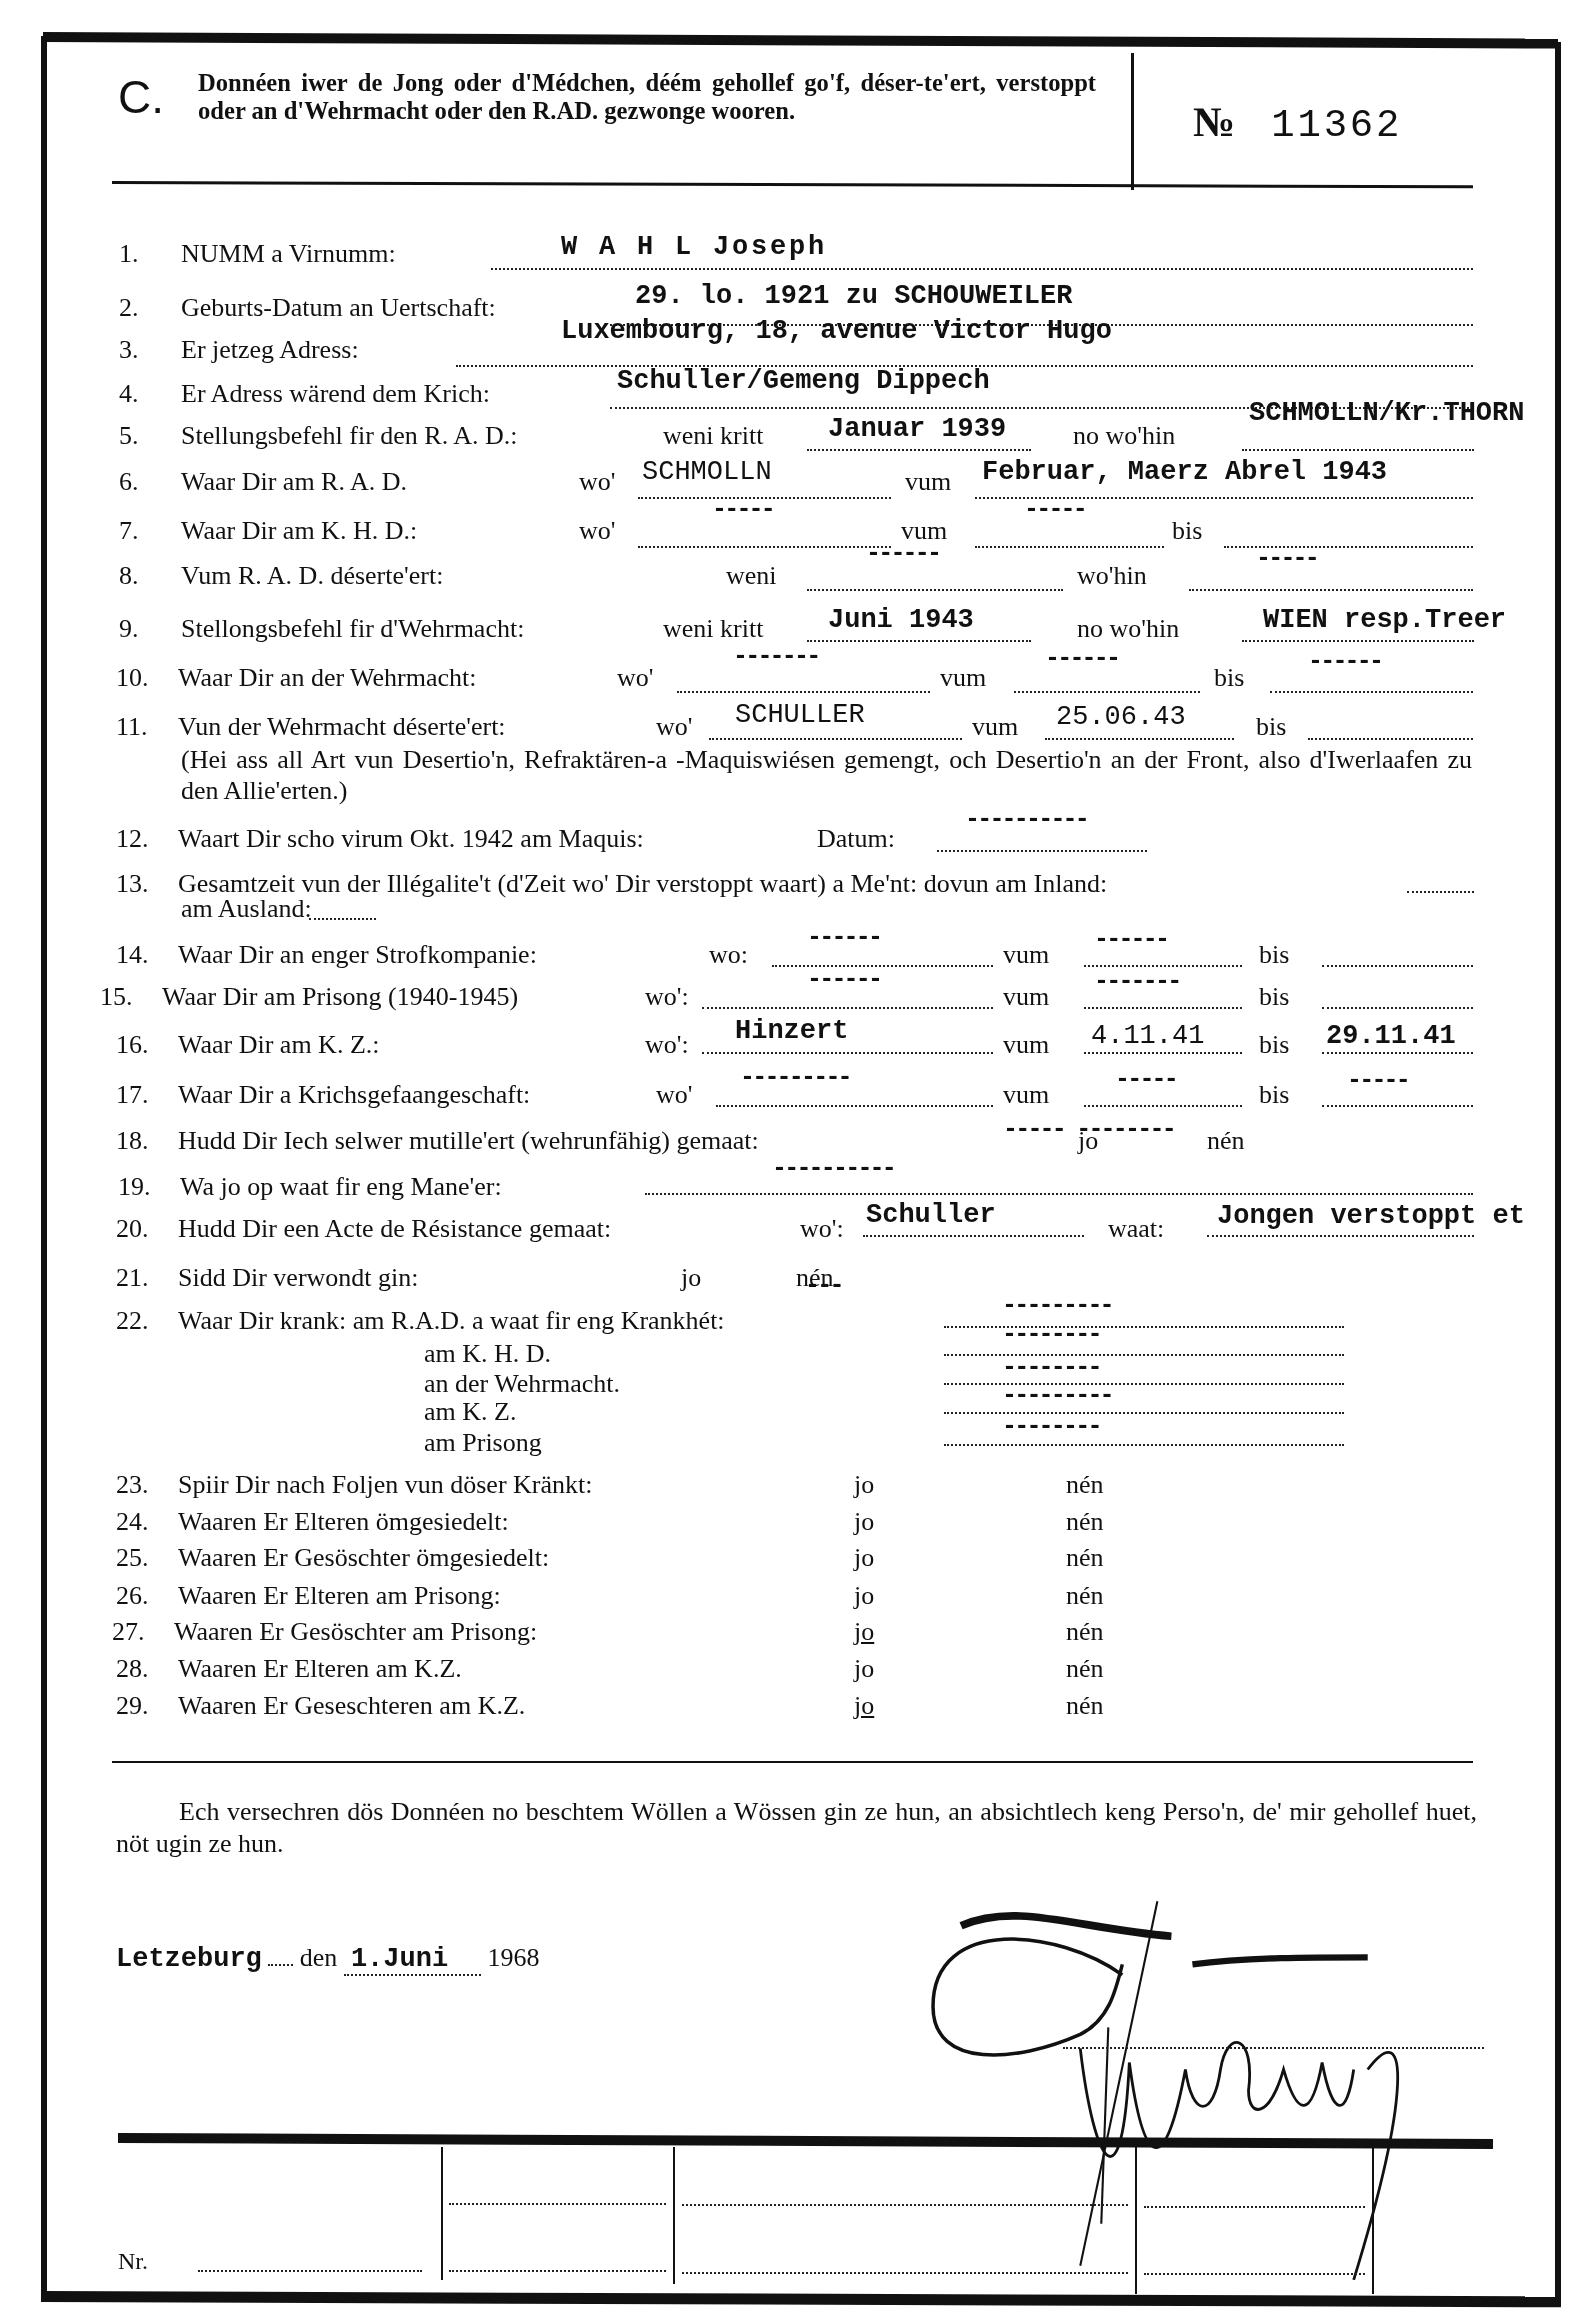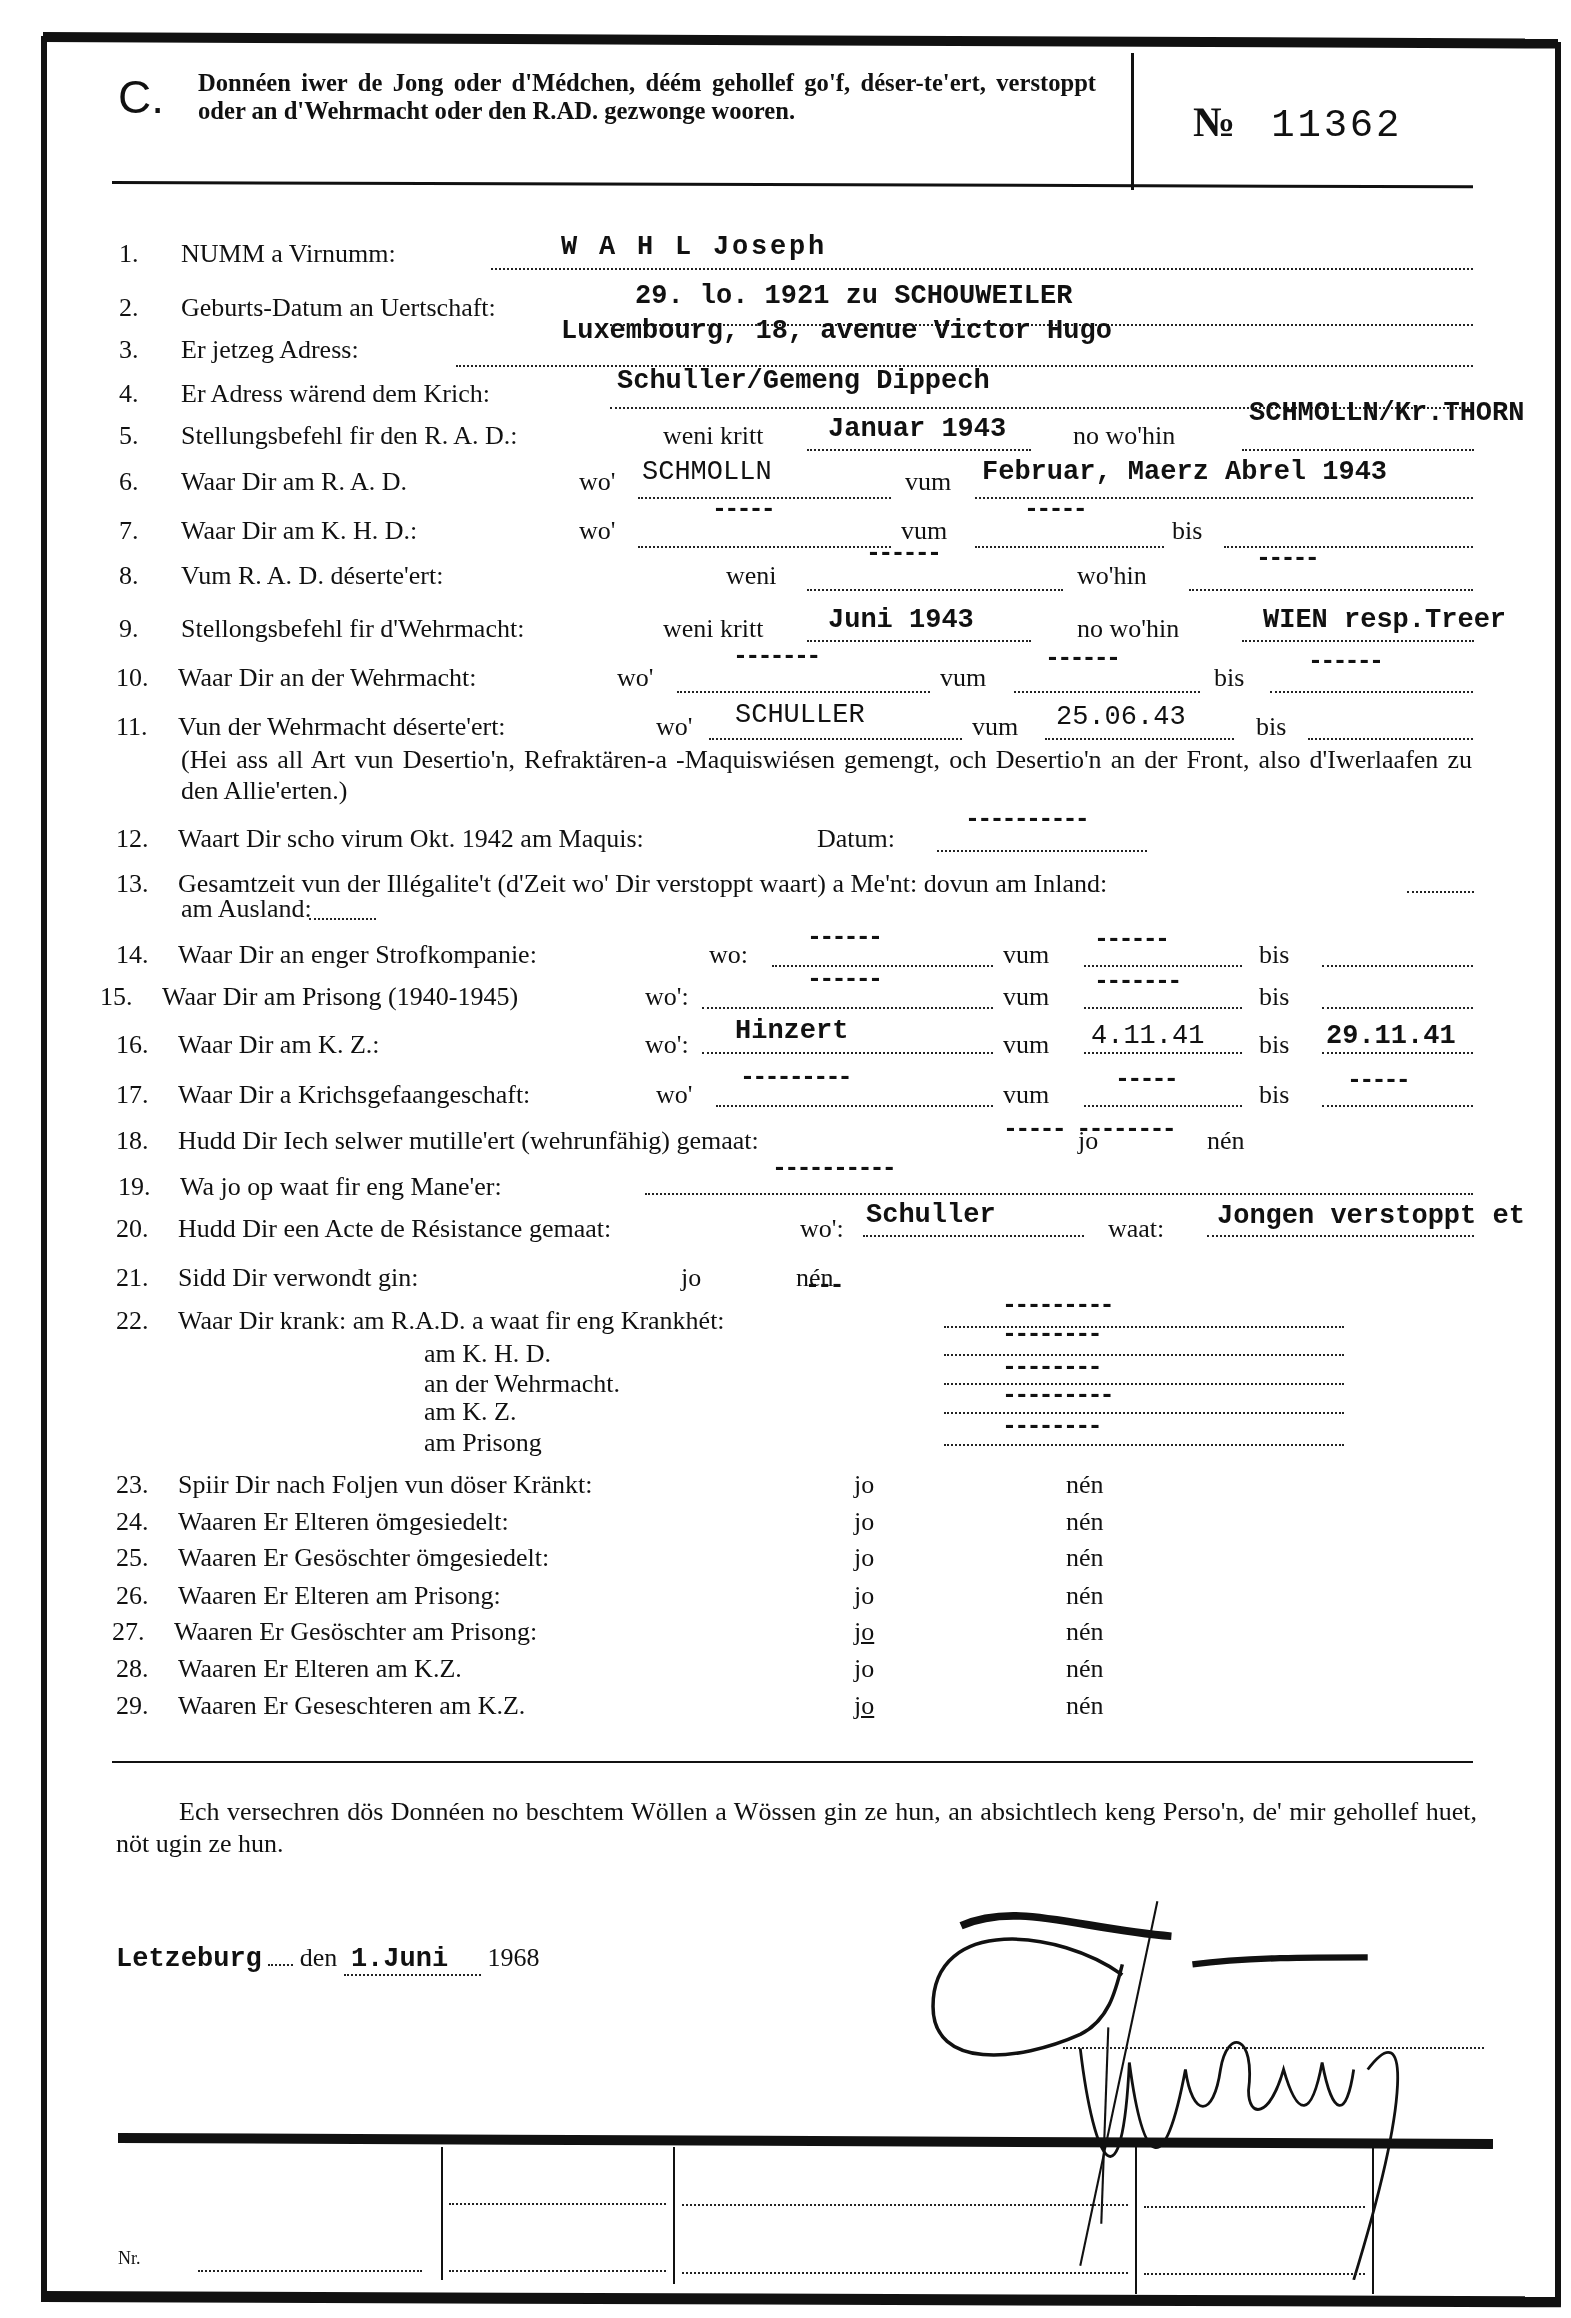--- a/index.html
+++ b/index.html
@@ -26,21 +26,21 @@
 
   .sep { position:absolute; left:112px; top:1761px; width:1361px; height:2.1px; background:#111; }
   .decl { position:absolute; left:116px; top:1796px; width:1361px; font-size:26px; line-height:32px; text-align:justify; text-indent:63px; }
   .place { position:absolute; left:116px; top:1943px; font-size:26px; white-space:nowrap; }
   .place .tw, .place .tw2 { font-family:"Liberation Mono",monospace; font-weight:bold; font-size:27px; }
   .sig { position:absolute; left:919px; top:1887px; width:631px; height:393px; }
 
   .tbl-top { position:absolute; left:118px; top:2133px; width:1375px; height:9.8px; background:#111; transform:rotate(0.25deg); transform-origin:left; }
   .vl { position:absolute; width:2.1px; background:#111; }
   .tbl-dot { position:absolute; border-bottom:2.1px dotted #222; }
-  .nr { position:absolute; left:118px; top:2263px; font-size:18px; }
+  .nr { position:absolute; left:118px; top:2263px; font-size:24px; }
 </style>
 </head>
 <body>
 
 <div class="bt"></div>
 <div class="bl"></div>
 <div class="br"></div>
 <div class="bb"></div>
 
 <div class="hdr-c">C.</div>
@@ -73,21 +73,21 @@
   <span class="num-lbl">4.</span><span>Er Adress wärend dem Krich:</span>
 </div>
 <div class="fld" style="left:610px;top:407px;width:863px"></div>
 <div class="tw" style="left:617px;top:366px">Schuller/Gemeng Dippech</div>
 
 <div class="row" style="top:421px">
   <span class="num-lbl">5.</span><span>Stellungsbefehl fir den R. A. D.:</span>
 </div>
 <div class="t" style="left:663px;top:421px">weni kritt</div>
 <div class="fld" style="left:807px;top:449px;width:224px"></div>
-<div class="tw" style="left:828px;top:414px">Januar 1943</div>
+<div class="tw" style="left:828px;top:414px">Januar 1939</div>
 <div class="t" style="left:1073px;top:421px">no wo'hin</div>
 <div class="fld" style="left:1242px;top:449px;width:232px"></div>
 <div class="tw" style="left:1249px;top:398px">SCHMOLLN/Kr.THORN</div>
 
 <div class="row" style="top:467px">
   <span class="num-lbl">6.</span><span>Waar Dir am R. A. D.</span>
 </div>
 <div class="t" style="left:579px;top:467px">wo'</div>
 <div class="fld" style="left:638px;top:497px;width:253px"></div>
 <div class="tw" style="left:642px;top:457px;font-weight:normal">SCHMOLLN</div>

